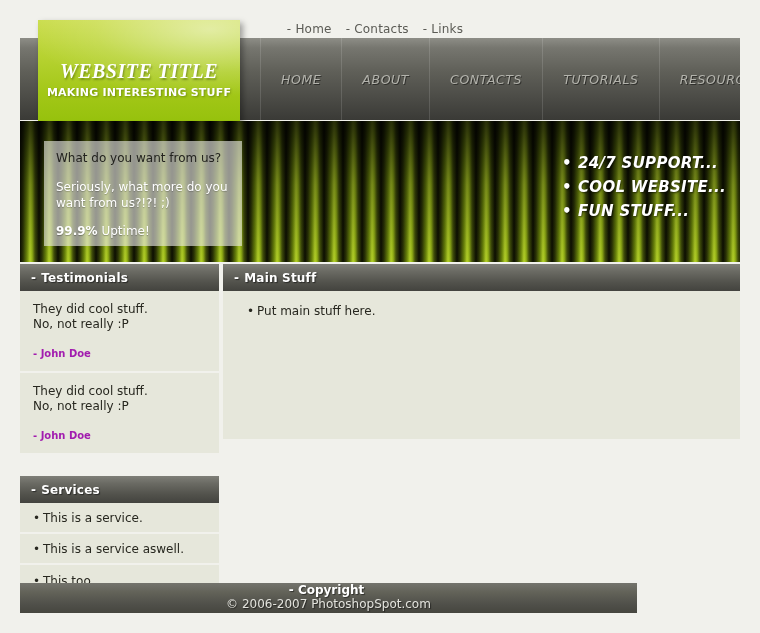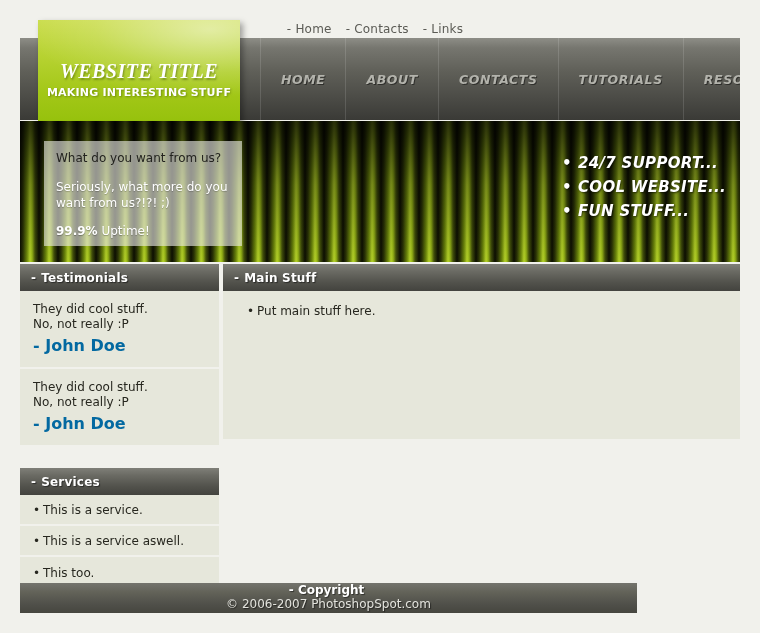--- a/index.html
+++ b/index.html
@@ -61,21 +61,21 @@
     align-items: center;
   }
   .nav-item {
     position: relative;
     height: 82px;
     display: flex;
     align-items: center;
     padding: 0 20px;
     font-family: "DejaVu Sans", sans-serif;
     font-style: italic;
-    font-weight: bold;
+    font-weight: normal;
     font-size: 12.5px;
     letter-spacing: 0.6px;
     color: #b3b3ac;
     text-shadow: 1px 1px 0 rgba(0,0,0,0.45);
     cursor: pointer;
     border-right: 1px solid rgba(255,255,255,0.13);
     white-space: nowrap;
   }
   .nav-item:first-child { border-left: 1px solid rgba(255,255,255,0.13); }
 
@@ -239,24 +239,24 @@
     padding: 11px 13px 12px 13px;
     border-bottom: 2px solid #f1f1ec;
   }
   .testimonial:last-child { border-bottom: none; }
   .testimonial .txt {
     font-size: 12px;
     line-height: 15px;
     color: #27271f;
   }
   .testimonial .who {
-    font-size: 16px;
+    font-size: 10px;
     font-weight: bold;
-    color: #0369a1;
-    margin-top: 4px;
+    color: #a21caf;
+    margin-top: 16px;
   }
 
   .mainbody {
     background: #e6e7db;
     min-height: 148px;
     padding: 13px 24px;
   }
   .mainbody li {
     list-style: none;
     font-size: 12px;

